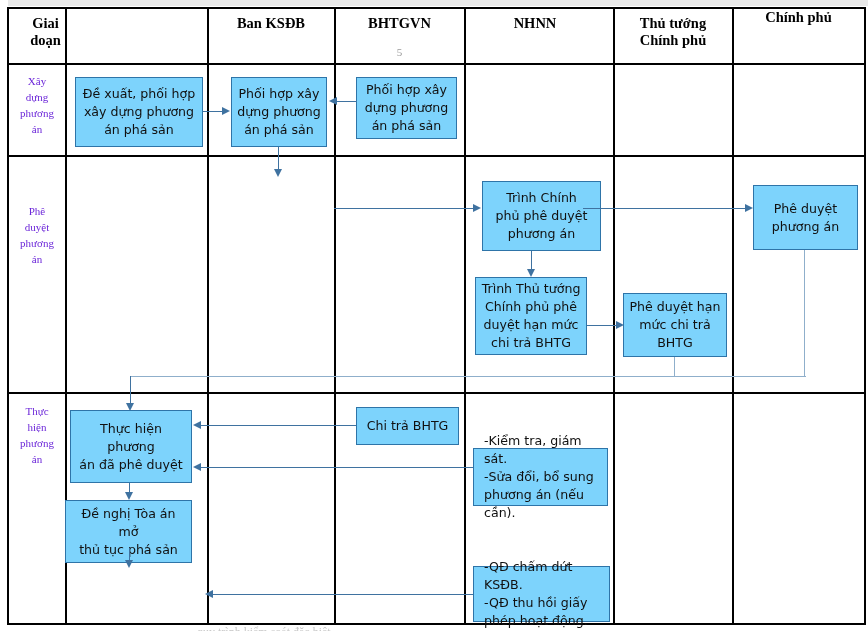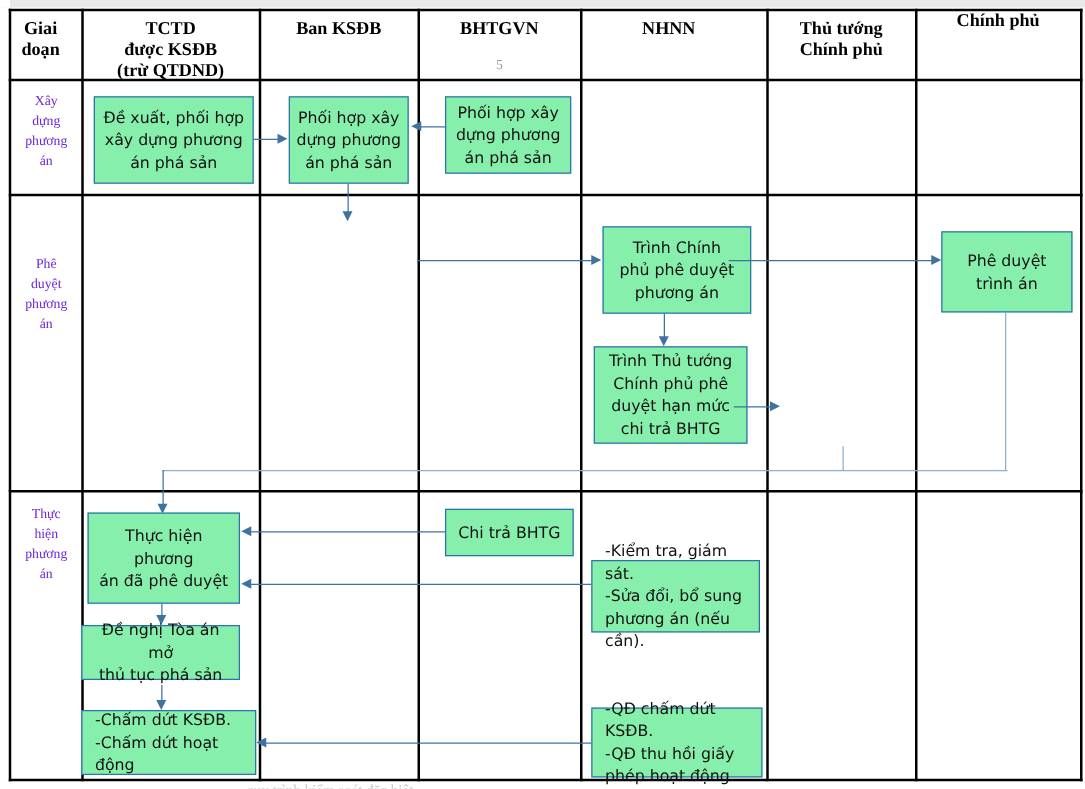--- a/index.html
+++ b/index.html
@@ -52,21 +52,21 @@
     color:#6d28d9;
     text-align:center;
     width:58px;
   }
 
   
   .box{
     position:absolute;
     box-sizing:border-box;
     border:1.3px solid #2E74A8;
-    background:#86efac;
+    background:#7dd3fc;
     color:#111111;
     font-size:12.6px;
     line-height:18px;
     text-align:center;
     display:flex;align-items:center;justify-content:center;
     padding:16px 4px;
     font-family:"DejaVu Sans",sans-serif;
   }
   .box .inner{display:block;width:100%;white-space:pre-line;}
   .box.left-align{justify-content:flex-start;text-align:left;}
@@ -107,28 +107,23 @@
   <div class="grid-line v-line" style="left:606px; top:0px; height:618px;"></div>
   <div class="grid-line v-line" style="left:725px; top:0px; height:618px;"></div>
   <div class="grid-line v-line" style="left:857px; top:0px; height:618px;"></div>
 
   <div class="grid-line h-line" style="left:0px; top:0px;   width:859px;"></div>
   <div class="grid-line h-line" style="left:0px; top:56px;  width:859px;"></div>
   <div class="grid-line h-line" style="left:0px; top:148px; width:859px;"></div>
   <div class="grid-line h-line" style="left:0px; top:385px; width:859px;"></div>
   <div class="grid-line h-line" style="left:0px; top:616px; width:859px;"></div>
 
-  <div class="hcell" style="left:5px;   top:8px;  width:41px;">
+  <div class="hcell" style="left:18px;   top:8px;  width:41px;">
       <span style="white-space:pre-line">Giai
 doạn</span>
-    </div>
-  <div class="hcell" style="left:60px;  top:8px;  width:139px;">
-      <span style="white-space:pre-line">TCTD
-được KSĐB
-(trừ QTDND)</span>
     </div>
   <div class="hcell" style="left:202px; top:8px;  width:124px;">
       <span style="white-space:pre-line">Ban KSĐB</span>
     </div>
   <div class="hcell" style="left:329px; top:8px;  width:127px;">
       <span style="white-space:pre-line">BHTGVN</span>
     </div>
   <div class="hcell" style="left:459px; top:8px;  width:138px;">
       <span style="white-space:pre-line">NHNN</span>
     </div>
@@ -184,30 +179,35 @@
 
 
   <div class="box" style="left:475px; top:174px; width:119px; height:70px;">
     <span class="inner">Trình Chính
 phủ phê duyệt
 phương án</span>
   </div>
 
   <div class="box" style="left:746px; top:178px; width:105px; height:65px;">
     <span class="inner">Phê duyệt
-trình án</span>
-  </div>
-
-  <div class="box" style="left:468px; top:270px; width:123px; height:78px;justify-content:flex-end;">
+phương án</span>
+  </div>
+
+  <div class="box" style="left:468px; top:270px; width:112px; height:78px;justify-content:flex-end;">
     <span class="inner">Trình Thủ tướng
 Chính phủ phê
 duyệt hạn mức
 chi trả BHTG</span>
   </div>
 
+  <div class="box" style="left:616px; top:286px; width:104px; height:64px;">
+    <span class="inner">Phê duyệt hạn
+mức chi trả
+BHTG</span>
+  </div>
 
   <div class="conn h" style="left:327px; top:201px; width:140px;"></div>
   <div class="arrow right" style="left:466px; top:197px;"></div>
 
   <div class="conn h" style="left:576px; top:201px; width:163px;"></div>
   <div class="arrow right" style="left:738px; top:197px;"></div>
 
   <div class="conn v" style="left:524px; top:244px; width:1.3px; height:20px;"></div>
   <div class="arrow down" style="left:520px; top:262px;"></div>
 
@@ -230,29 +230,25 @@
   <div class="box" style="left:349px; top:400px; width:103px; height:38px;">
     <span class="inner">Chi trả BHTG</span>
   </div>
 
   <div class="box left-align" style="left:466px; top:441px; width:135px; height:58px;">
     <span class="inner">-Kiểm tra, giám sát.
 -Sửa đổi, bổ sung
 phương án (nếu cần).</span>
   </div>
 
-  <div class="box" style="left:58px; top:493px; width:127px; height:44px;">
+  <div class="box" style="left:58px; top:493px; width:127px; height:63px;">
     <span class="inner">Đề nghị Tòa án mở
 thủ tục phá sản</span>
   </div>
 
-  <div class="box left-align" style="left:58px; top:561px; width:140px; height:52px;">
-    <span class="inner">-Chấm dứt KSĐB.
--Chấm dứt hoạt động</span>
-  </div>
 
   <div class="box left-align" style="left:466px; top:559px; width:137px; height:56px;">
     <span class="inner">-QĐ chấm dứt KSĐB.
 -QĐ thu hồi giấy
 phép hoạt động.</span>
   </div>
 
   <div class="conn h" style="left:193px; top:418px; width:156px;"></div>
   <div class="arrow left" style="left:186px; top:414px;"></div>
 

